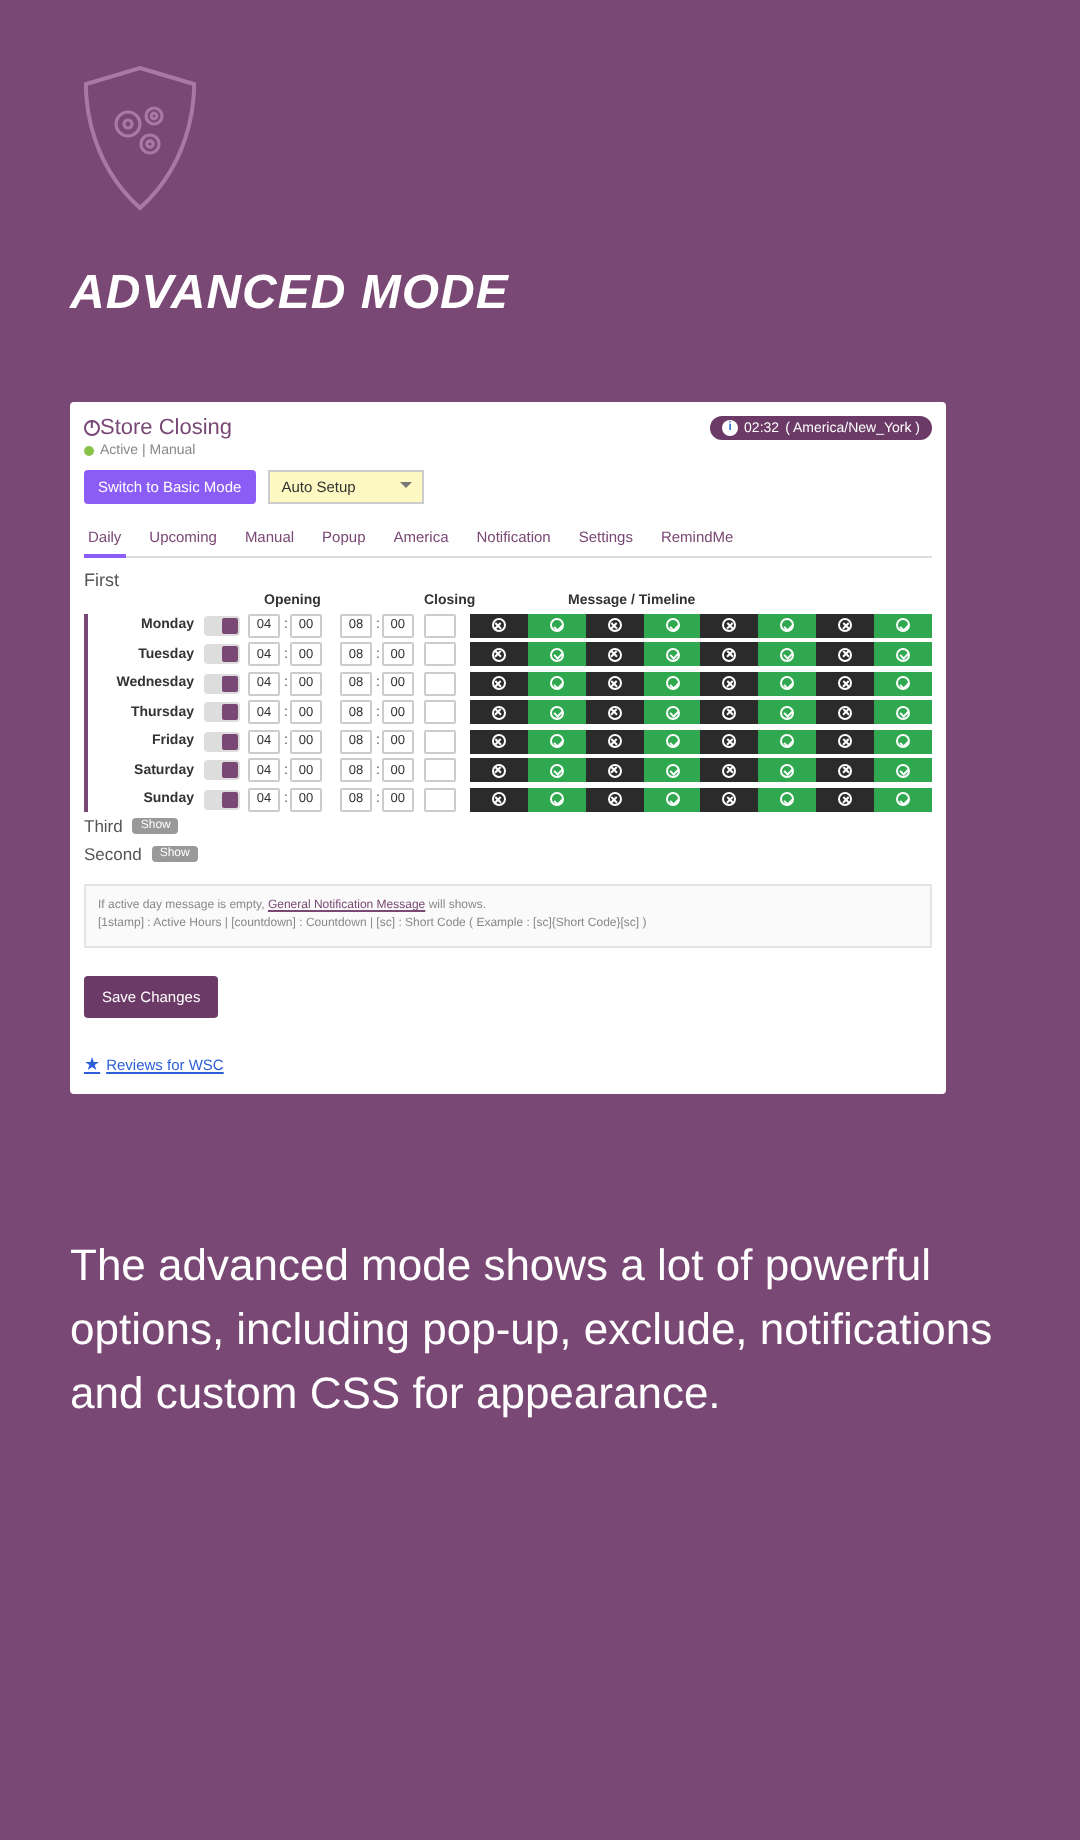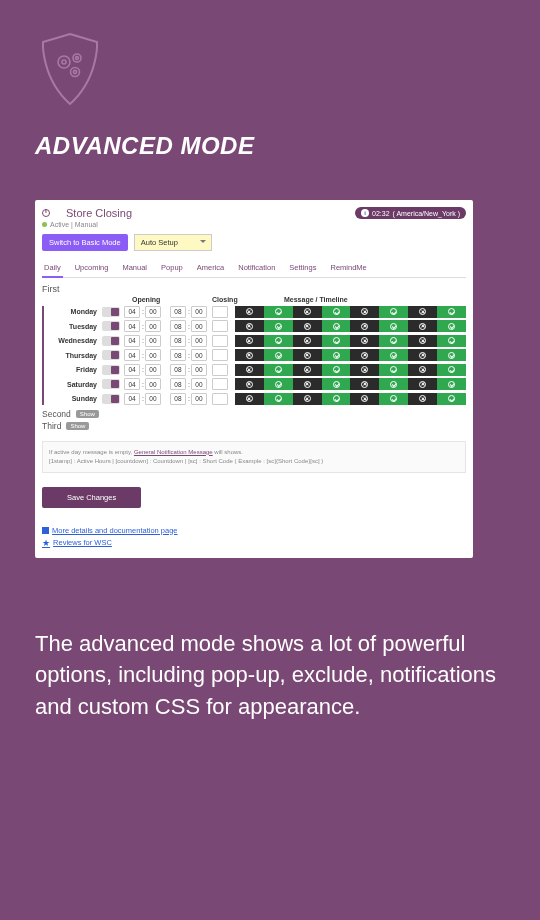--- a/index.html
+++ b/index.html
@@ -36,21 +36,21 @@
     color: #333;
     position: relative;
   }
   .panel-head {
     display: flex;
     justify-content: space-between;
     align-items: flex-start;
   }
   .title-block { }
   .title-row {
-    display: flex; align-items: center; gap: 16px;
+    display: flex; align-items: center; gap: 0;
     color: #7a4874; font-size: 11px;
   }
   .pwr {
     width: 8px; height: 8px; border: 1.2px solid #7a4874; border-radius: 50%;
     position: relative;
   }
   .pwr::after {
     content:""; position:absolute; top:-1px; left:50%; width:1.2px; height:4px; background:#7a4874; transform:translateX(-50%);
   }
   .status-row { margin-top:2px; display:flex; align-items:center; gap:3px; font-size:7px; color:#888; }
@@ -129,21 +129,21 @@
     width:3px; height:1.5px; border-left:1.2px solid #fff; border-bottom:1.2px solid #fff;
     transform:rotate(-45deg);
   }
   .sub-row { display:flex; align-items:center; gap:5px; margin-top:4px; font-size:8.5px; color:#555;}
   .show-badge { background:#999; color:#fff; font-size:6px; padding:1px 4px; border-radius:2px; }
   .note-box {
     margin-top:10px; border:1px solid #e5e5e5; background:#fafafa; padding:6px; font-size:6px; color:#888; line-height:1.5;
   }
   .note-box .lnk { color:#7a4874; text-decoration:underline; }
   .save-btn {
-    margin-top:14px; background:#6b3a66; color:#fff; border:none; padding:6px 25px; font-size:7.5px; border-radius:2px;
+    margin-top:14px; background:#6b3a66; color:#fff; border:none; padding:6px 9px; font-size:7.5px; border-radius:2px;
   }
   .footer-links { margin-top:18px; font-size:7.5px; }
   .footer-links a { color:#2d5fd8; text-decoration:underline; display:flex; align-items:center; gap:3px; }
   .footer-links .row { margin-top:3px; }
   .sq { width:7px; height:7px; background:#2d5fd8; display:inline-block;}
   .star { color:#2d5fd8; font-size:9px; }
   .caption {
     color:#fff; font-size:22px; line-height:1.45; margin-top:70px; font-weight:500;
   }
   a { cursor:pointer; }
@@ -480,47 +480,41 @@
             <span class="seg dark">
               <span class="ico x"></span>
             </span>
             <span class="seg green">
               <span class="ico c"></span>
             </span>
           </div>
         </div>
       </div>
 
+    <div class="sub-row" style="margin-top:2px;">
+      <span>Third</span>
+      <span class="show-badge">Show</span>
+    </div>
     <div class="sub-row">
       <span>Second</span>
-      <span class="show-badge">Show</span>
-    </div>
-    <div class="sub-row" style="margin-top:2px;">
-      <span>Third</span>
       <span class="show-badge">Show</span>
     </div>
 
     <div class="note-box">
       <div>
         <span>If active day message is empty, </span><a class="lnk">General Notification Message</a><span> will shows.</span>
       </div>
       <div>[1stamp] : Active Hours | [countdown] : Countdown | [sc] : Short Code ( Example : [sc]{Short Code}[sc] )</div>
     </div>
 
     <button class="save-btn">Save Changes</button>
 
     <div class="footer-links">
       <div class="row">
           <a>
-            <span class="sq"></span>
-            <span>More details and documentation page</span>
-          </a>
-        </div>
-      <div class="row">
-          <a>
             <span class="star">★</span>
             <span>Reviews for WSC</span>
           </a>
         </div>
     </div>
   </div>
 
   <div class="caption">The advanced mode shows a lot of powerful options, including pop-up, exclude, notifications and custom CSS for appearance.</div>
 </div>
 

